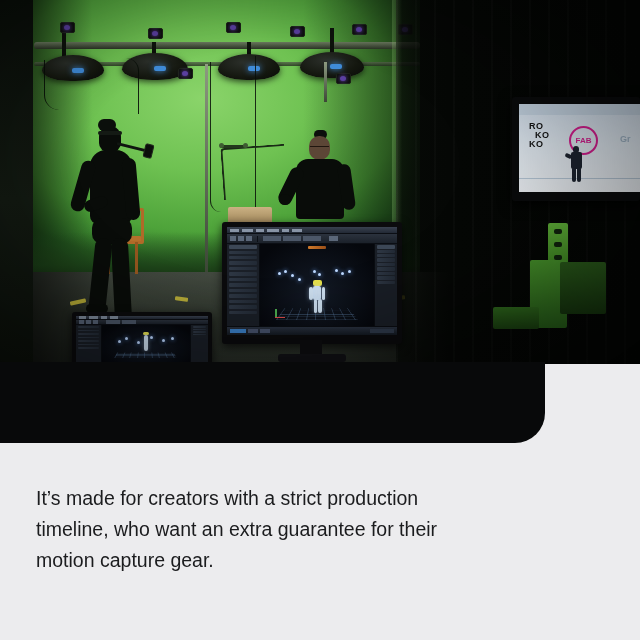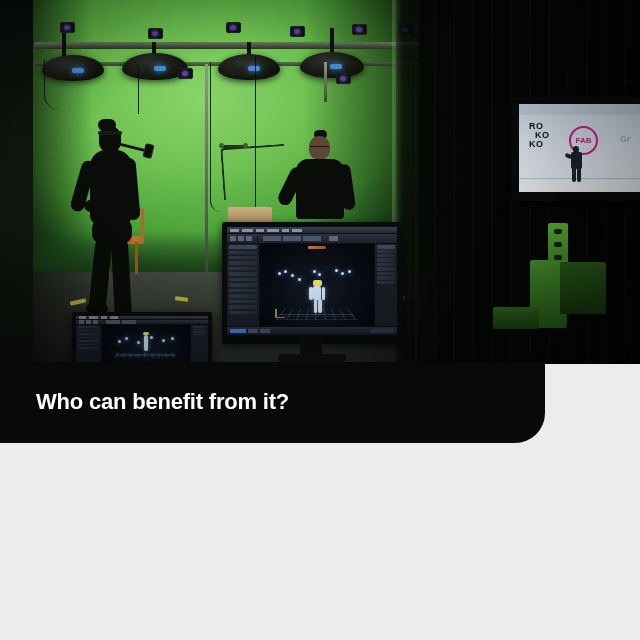--- a/index.html
+++ b/index.html
@@ -421,16 +421,16 @@
             <span style="width:24px;height:4px;background:#2f3a4b;display:inline-block;margin-left:auto;"></span>
           </div>
         </div>
       </div>
     </div>
 
     <div class="vignette"></div>
   </div>
 
   <div class="blackcard"></div>
-  <div class="heading">Who can benefit from it?</div>
-
+
+  <div class="bodytext">It’s made for creators with a strict production timeline, who want an extra guarantee for their motion capture gear.</div>
 
 </div>
 
 </body></html>

